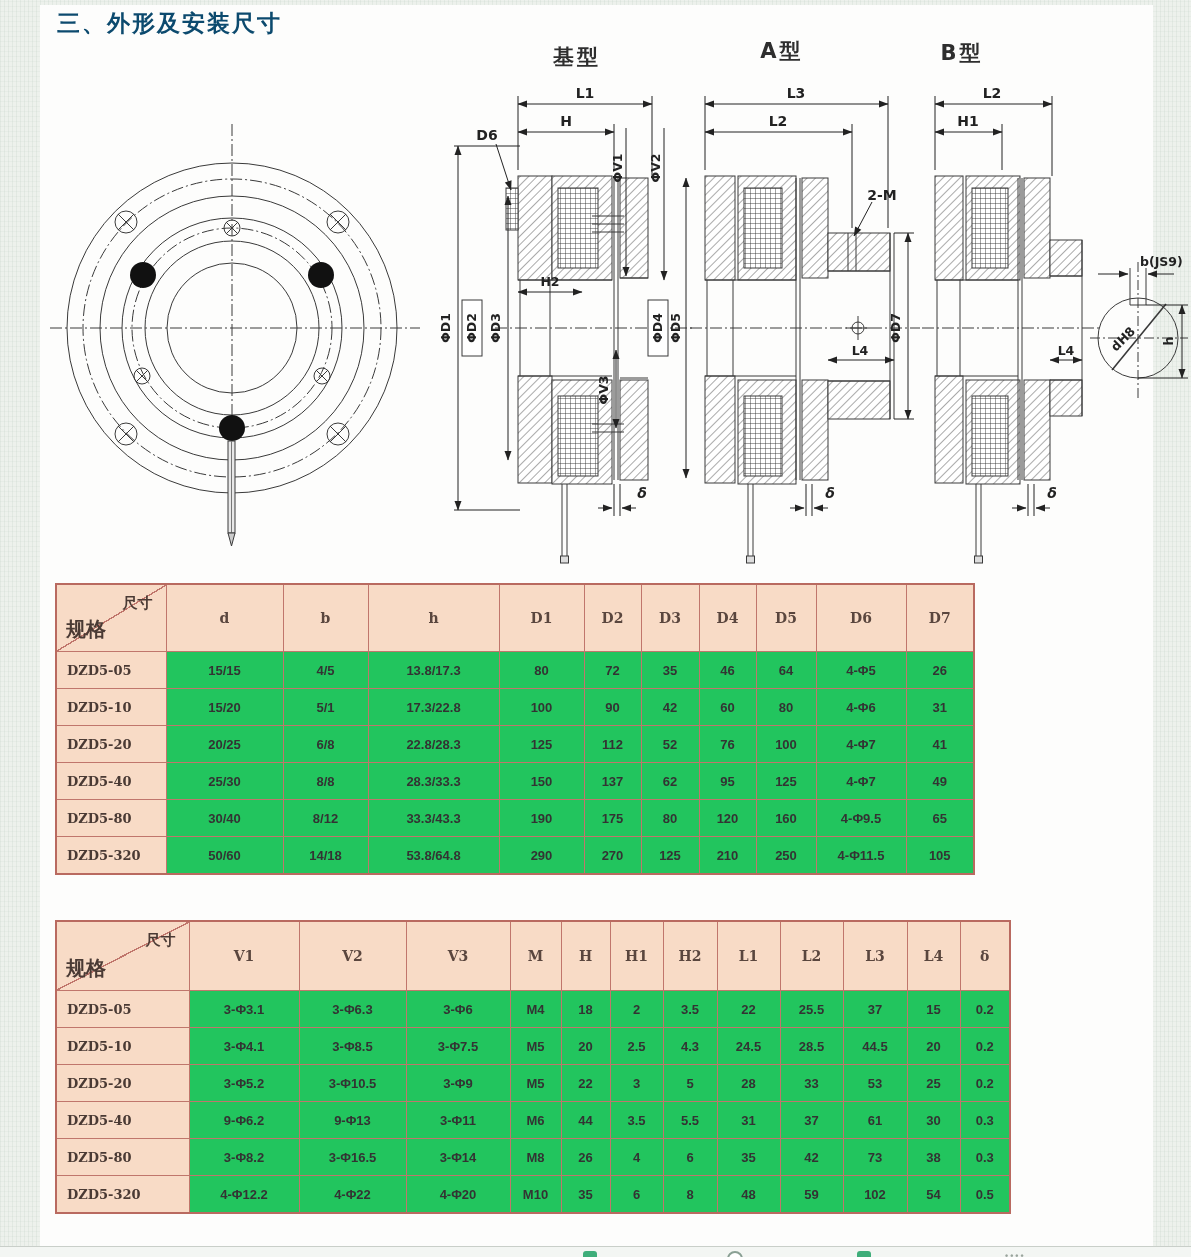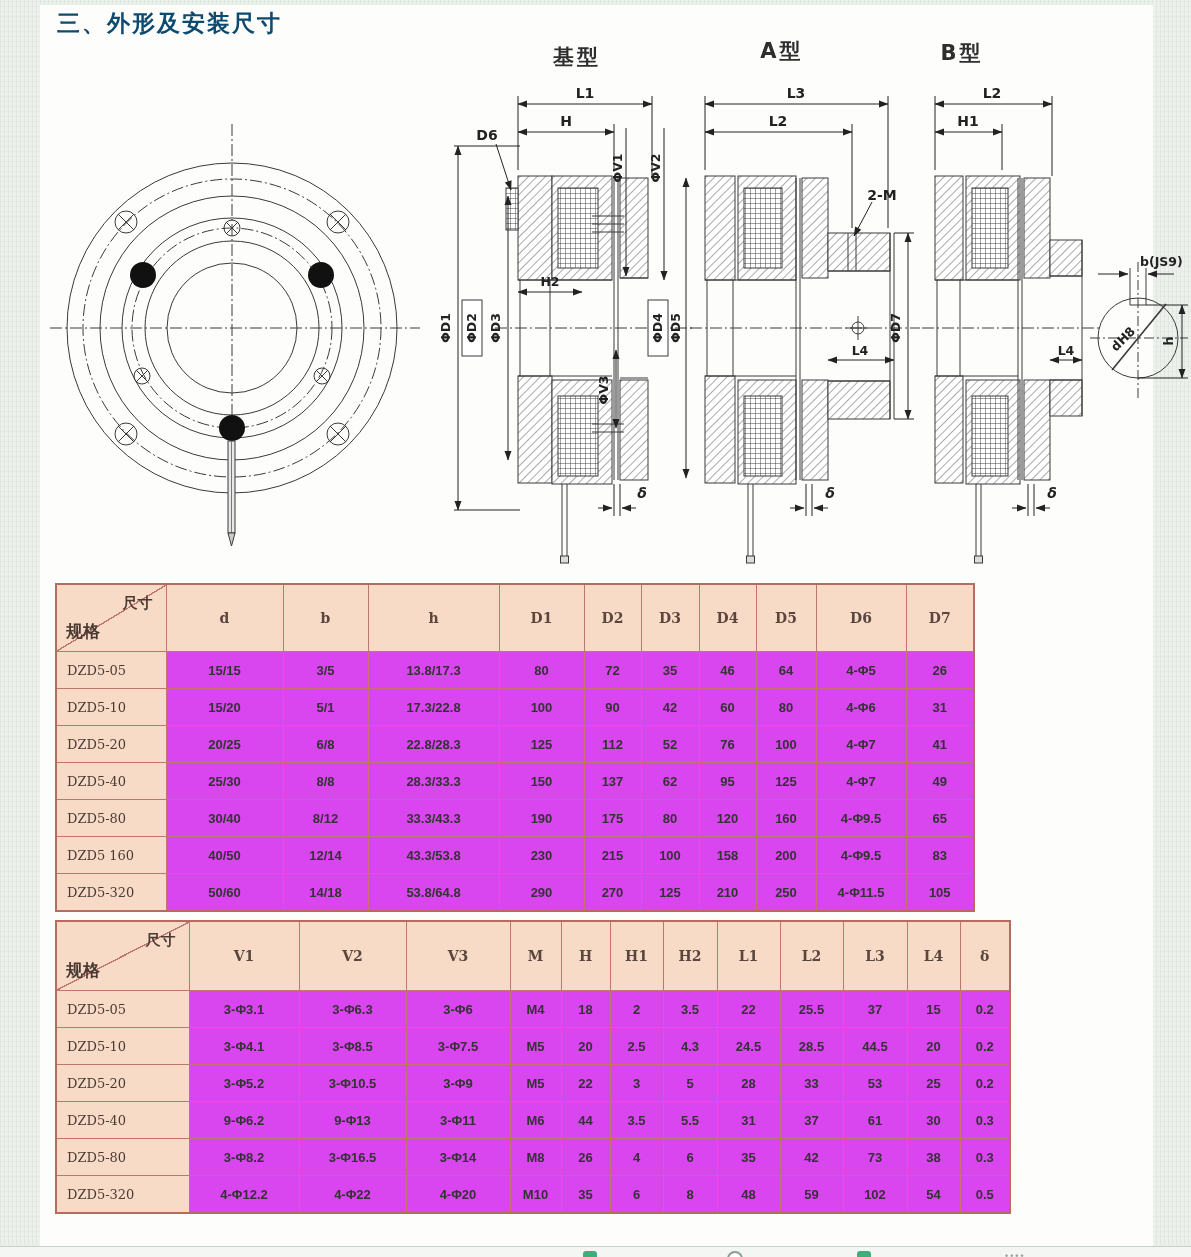--- a/index.html
+++ b/index.html
@@ -14,33 +14,33 @@
   .panel{position:absolute; left:40px; top:5px; width:1113px; height:1241px; background:#fdfdfc;}
   .title{
     position:absolute; left:57px; top:8px; font-size:23px; font-weight:bold; color:#0c4a6e;
     letter-spacing:2px;
   }
   svg text{font-family:"DejaVu Sans",sans-serif;}
   .dimtxt{font-size:14px; font-weight:bold; fill:#222;}
   .dimsm{font-size:12.5px; font-weight:bold; fill:#222;}
   .viewtxt{font-size:21px; font-weight:bold; fill:#2e2e2e; letter-spacing:3px;}
 
-  table{position:absolute; border-collapse:collapse; table-layout:fixed; background:#d946ef;
+  table{position:absolute; border-collapse:collapse; table-layout:fixed; background:#22c55e;
         border:2px solid #b96a60;padding-left:32px;}
   th,td{border:1px solid #c0766c; overflow:hidden; white-space:nowrap;}
   thead th{background:#f8dbc6; height:64px; font-family:"DejaVu Serif",serif;
            font-size:14px; font-weight:bold; color:#5a463e; text-align:center;}
   #table2 thead th{height:66px;}
   tbody td{height:34px; font-size:13px; font-weight:bold; color:#333; text-align:center;}
   tbody th.model{background:#f8dbc6; font-family:"DejaVu Serif",serif; font-size:13px;
-                 font-weight:normal; color:#4a3a34; text-align:left; padding-left:10px;}
+                 font-weight:bold; color:#4a3a34; text-align:left; padding-left:10px;}
   th.corner{position:relative; background-color:#f8dbc6;
     background-image:linear-gradient(to bottom right, rgba(0,0,0,0) 49.4%, #c0766c 49.4%, #c0766c 50.6%, rgba(0,0,0,0) 50.6%);}
   th.corner .ct{position:absolute; top:9px; right:13px; font-family:"DejaVu Sans",sans-serif; font-size:15px; color:#4a3a34;}
-  th.corner .cb{position:absolute; bottom:8px; left:9px; font-family:Liberation Sans, sans-serif; font-size:17px; color:#4a3a34;}
+  th.corner .cb{position:absolute; bottom:8px; left:9px; font-family:Liberation Sans, sans-serif; font-size:20px; color:#4a3a34;}
   #table1{left:55px; top:583px;}
   #table2{left:55px; top:920px;}
 
   .bottombar{position:absolute; left:0; top:1246px; width:1191px; height:11px;
              background:#f3f6f3; border-top:1px solid #c9cfc9;}
   .bicon{position:absolute; top:4px;}
   .bicon.green{width:14px; height:14px; border-radius:3px; background:#3fae7a;}
   .bicon.circle{width:12px; height:12px; border-radius:50%; border:2px solid #8aa094; background:#fff;}
   .bicon.dots{width:18px; height:10px; color:#9aa59d; font-size:9px; letter-spacing:2px; font-weight:bold;}
 </style>
@@ -346,21 +346,21 @@
         <th>D4</th>
         <th>D5</th>
         <th>D6</th>
         <th>D7</th>
       </tr>
     </thead>
     <tbody>
       <tr>
         <th class="model">DZD5-05</th>
         <td>15/15</td>
-        <td>3/5</td>
+        <td>4/5</td>
         <td>13.8/17.3</td>
         <td>80</td>
         <td>72</td>
         <td>35</td>
         <td>46</td>
         <td>64</td>
         <td>4-Φ5</td>
         <td>26</td>
       </tr>
       <tr>
@@ -407,33 +407,20 @@
         <td>30/40</td>
         <td>8/12</td>
         <td>33.3/43.3</td>
         <td>190</td>
         <td>175</td>
         <td>80</td>
         <td>120</td>
         <td>160</td>
         <td>4-Φ9.5</td>
         <td>65</td>
-      </tr>
-      <tr>
-        <th class="model">DZD5 160</th>
-        <td>40/50</td>
-        <td>12/14</td>
-        <td>43.3/53.8</td>
-        <td>230</td>
-        <td>215</td>
-        <td>100</td>
-        <td>158</td>
-        <td>200</td>
-        <td>4-Φ9.5</td>
-        <td>83</td>
       </tr>
       <tr>
         <th class="model">DZD5-320</th>
         <td>50/60</td>
         <td>14/18</td>
         <td>53.8/64.8</td>
         <td>290</td>
         <td>270</td>
         <td>125</td>
         <td>210</td>

